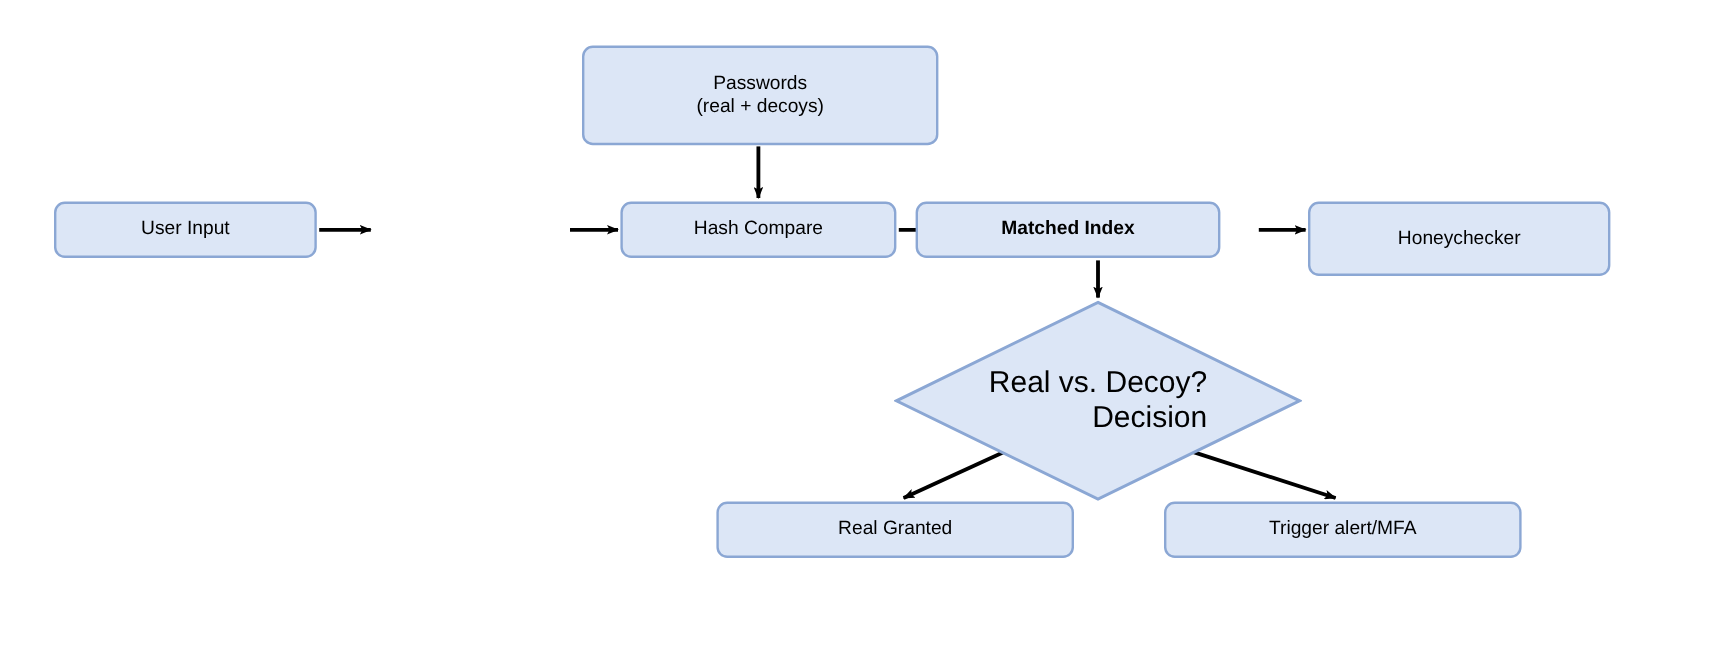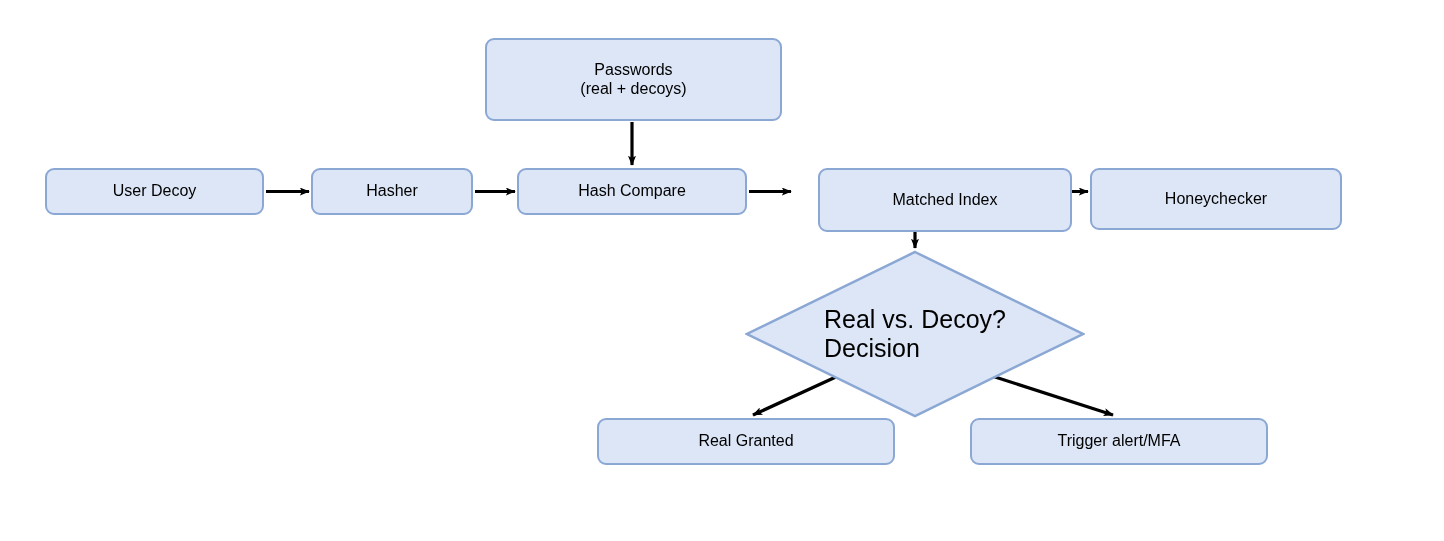--- a/index.html
+++ b/index.html
@@ -49,21 +49,21 @@
     align-items: center;
     justify-content: center;
   }
   .diamond-wrap svg {
     position: absolute;
     left: 0;
     top: 0;
   }
   .diamond-label {
     position: relative;
-    text-align: left;
+    text-align: right;
     color: #000000;
     font-size: 25px;
     line-height: 1.18;
     white-space: pre-line;
     z-index: 2;
   }
 </style>
 </head>
 <body>
 
@@ -82,37 +82,34 @@
       <line x1="632" y1="122" x2="632" y2="165"></line>
       <line x1="749" y1="191.5" x2="791" y2="191.5"></line>
       <line x1="1049" y1="191.5" x2="1088" y2="191.5"></line>
       <line x1="915" y1="217" x2="915" y2="248"></line>
       <line x1="838" y1="376" x2="753" y2="415"></line>
       <line x1="992" y1="376" x2="1113" y2="415"></line>
     </g>
   </svg>
 
   <div class="node" style="left:45px; top:168px; width:219px; height:47px;">
-    <span>User Decoy</span>
+    <span>User Input</span>
   </div>
 
-  <div class="node" style="left:311px; top:168px; width:162px; height:47px;">
-    <span>Hasher</span>
-  </div>
 
   <div class="node" style="left:485px; top:38px; width:297px; height:83px;">
     <span>Passwords
 (real + decoys)</span>
   </div>
 
   <div class="node" style="left:517px; top:168px; width:230px; height:47px;text-align:right;">
     <span>Hash Compare</span>
   </div>
 
-  <div class="node" style="left:818px; top:168px; width:254px; height:64px;">
+  <div class="node" style="left:763px; top:168px; width:254px; height:47px;font-weight:bold;">
     <span>Matched Index</span>
   </div>
 
   <div class="node" style="left:1090px; top:168px; width:252px; height:62px;">
     <span>Honeychecker</span>
   </div>
 
   <div class="diamond-wrap" style="left:745px; top:250px; width:340px; height:168px;">
     <svg width="340" height="168" viewBox="0 0 340 168">
       <polygon points="170,2 338,84 170,166 2,84" fill="#dce6f6" stroke="#8ba7d4" stroke-width="2.5"></polygon>

